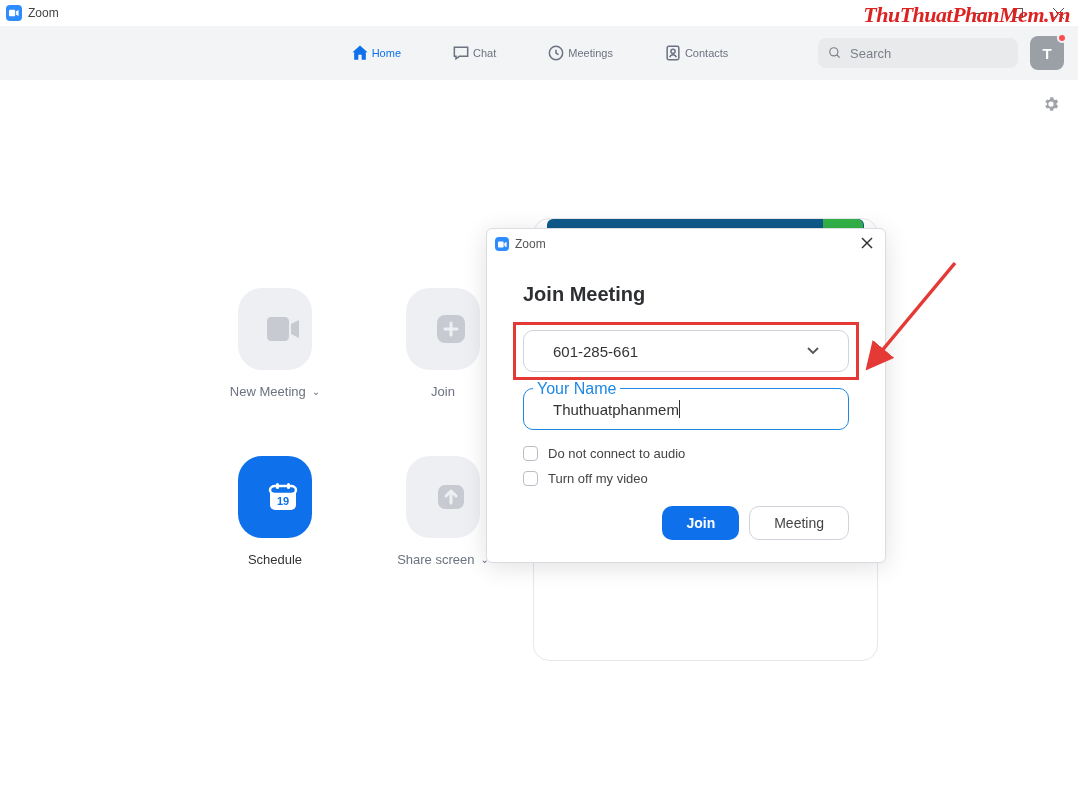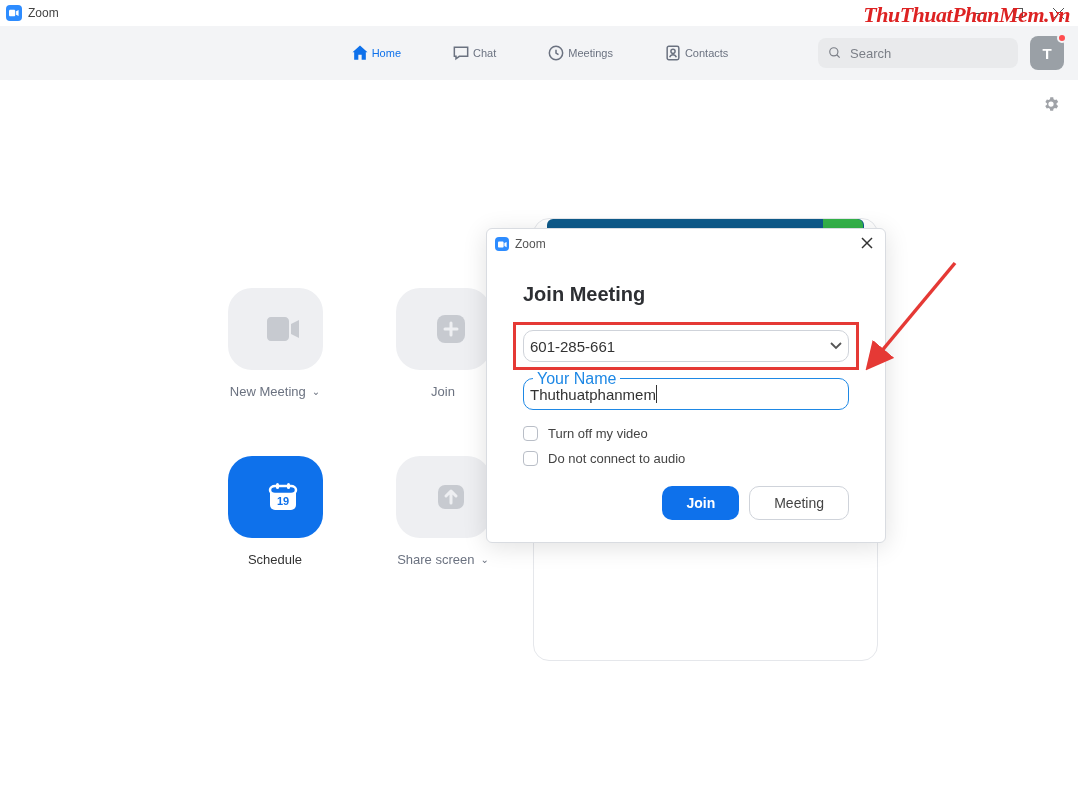--- a/index.html
+++ b/index.html
@@ -22,21 +22,21 @@
 .search-wrap { position: absolute; right: 60px; top: 12px; width: 200px; height: 30px; background: #e9eaec; border-radius: 8px; display: flex; align-items: center; padding: 0 10px; gap: 8px; color: #7b7f87; font-size: 13px; }
 .avatar { position: absolute; right: 14px; top: 10px; width: 34px; height: 34px; border-radius: 8px; background: #9aa0a6; color: #fff; display: flex; align-items: center; justify-content: center; font-size: 15px; font-weight: 600; }
 .avatar .badge { position: absolute; top: -3px; right: -3px; width: 10px; height: 10px; background: #ff4d4f; border: 2px solid #f3f4f6; border-radius: 50%; }
 
 
 .gear-icon { position: absolute; right: 18px; top: 95px; color: #a0a3a8; cursor: pointer; }
 
 
 .tiles { position: absolute; left: 200px; top: 288px; display: grid; grid-template-columns: 150px 150px; grid-template-rows: 150px 150px; column-gap: 6px; row-gap: 6px; gap: 18px; }
 .tile { display: flex; flex-direction: column; align-items: center; gap: 14px; }
-.tile-icon { width: 95px; height: 82px; border-radius: 24px; display: flex; align-items: center; justify-content: center; cursor: pointer; padding-left: 16px; }
+.tile-icon { width: 74px; height: 82px; border-radius: 24px; display: flex; align-items: center; justify-content: center; cursor: pointer; padding-left: 16px; }
 .tile-icon.gray { background: #eeeff2; }
 .tile-icon.blue { background: #0e71eb; }
 .tile-icon svg { width: 36px; height: 36px; }
 .tile-label { font-size: 13px; color: #6b7280; display: flex; align-items: center; gap: 6px; }
 .tile-label.dark { color: #333; }
 .chev-down { font-size: 10px; color: #6b7280; }
 
 
 .card-bg { position: absolute; left: 533px; top: 218px; width: 345px; height: 443px; background: #fff; border: 1px solid #e5e7eb; border-radius: 16px; }
 .card-bg::before { content: ""; position: absolute; top: 0; left: 13px; right: 13px; height: 10px; background: #0e5a8a; border-radius: 6px 6px 0 0; }
@@ -44,21 +44,21 @@
 
 
 .dialog { position: absolute; left: 486px; top: 228px; width: 400px; background: #fff; border: 1px solid #d9dce1; border-radius: 6px; box-shadow: 0 4px 24px rgba(0,0,0,0.12); }
 .dialog-titlebar { height: 30px; display: flex; align-items: center; padding: 0 8px; font-size: 12px; color: #555; border-bottom: none; }
 .dialog-titlebar .app-icon { width: 14px; height: 14px; background: #2d8cff; border-radius: 4px; margin-right: 6px; display: flex; align-items: center; justify-content: center; }
 .dialog-close { margin-left: auto; color: #555; cursor: pointer; padding: 4px; }
 .dialog-body { padding: 24px 36px 22px 36px; }
 .dialog-heading { font-size: 20px; font-weight: 700; color: #2d2f33; margin-bottom: 24px; }
 .field-wrap { position: relative; margin-bottom: 16px; }
 .field-highlight { position: absolute; left: -10px; right: -10px; top: -8px; bottom: -8px; border: 3px solid #e53935; pointer-events: none; }
-.field { width: 100%; height: 32px; border: 1px solid #cfd3da; border-radius: 10px; padding: 0 6px; font-size: 15px; color: #333; display: flex; align-items: center; justify-content: space-between; }
+.field { width: 100%; height: 42px; border: 1px solid #cfd3da; border-radius: 10px; padding: 0 29px; font-size: 15px; color: #333; display: flex; align-items: center; justify-content: space-between; }
 .field.focused { border: 1px solid #1e88e5; }
 .field-label-float { position: absolute; top: -8px; left: 10px; background: #fff; padding: 0 4px; font-size: 16px; color: #1e88e5; }
 .caret { width: 1px; height: 18px; background: #333; display: inline-block; }
 .check-row { display: flex; align-items: center; gap: 10px; margin: 10px 0; font-size: 13px; color: #444; }
 .checkbox { width: 15px; height: 15px; border: 1.5px solid #b9bec7; border-radius: 4px; cursor: pointer; }
 .dialog-actions { display: flex; justify-content: flex-end; gap: 10px; margin-top: 20px; }
 .btn { height: 34px; padding: 0 24px; border-radius: 10px; font-size: 14px; cursor: pointer; display: flex; align-items: center; justify-content: center; }
 .btn-primary { background: #0e71eb; color: #fff; font-weight: 600; }
 .btn-secondary { background: #fff; color: #444; border: 1px solid #cfd3da; }
 
@@ -243,25 +243,25 @@
       <div class="field focused">
         <span style="display:flex;align-items:center;">
           <span>Thuthuatphanmem</span>
             <span class="caret"></span>
         </span>
       </div>
     </div>
 
     <div class="check-row">
       <span class="checkbox"></span>
-      <span>Turn off my video</span>
+      <span>Do not connect to audio</span>
     </div>
     <div class="check-row">
       <span class="checkbox"></span>
-      <span>Do not connect to audio</span>
+      <span>Turn off my video</span>
     </div>
 
     <div class="dialog-actions">
       <div class="btn btn-primary">
           <span>Join</span>
         </div>
       <div class="btn btn-secondary">
           <span>Meeting</span>
         </div>
     </div>

